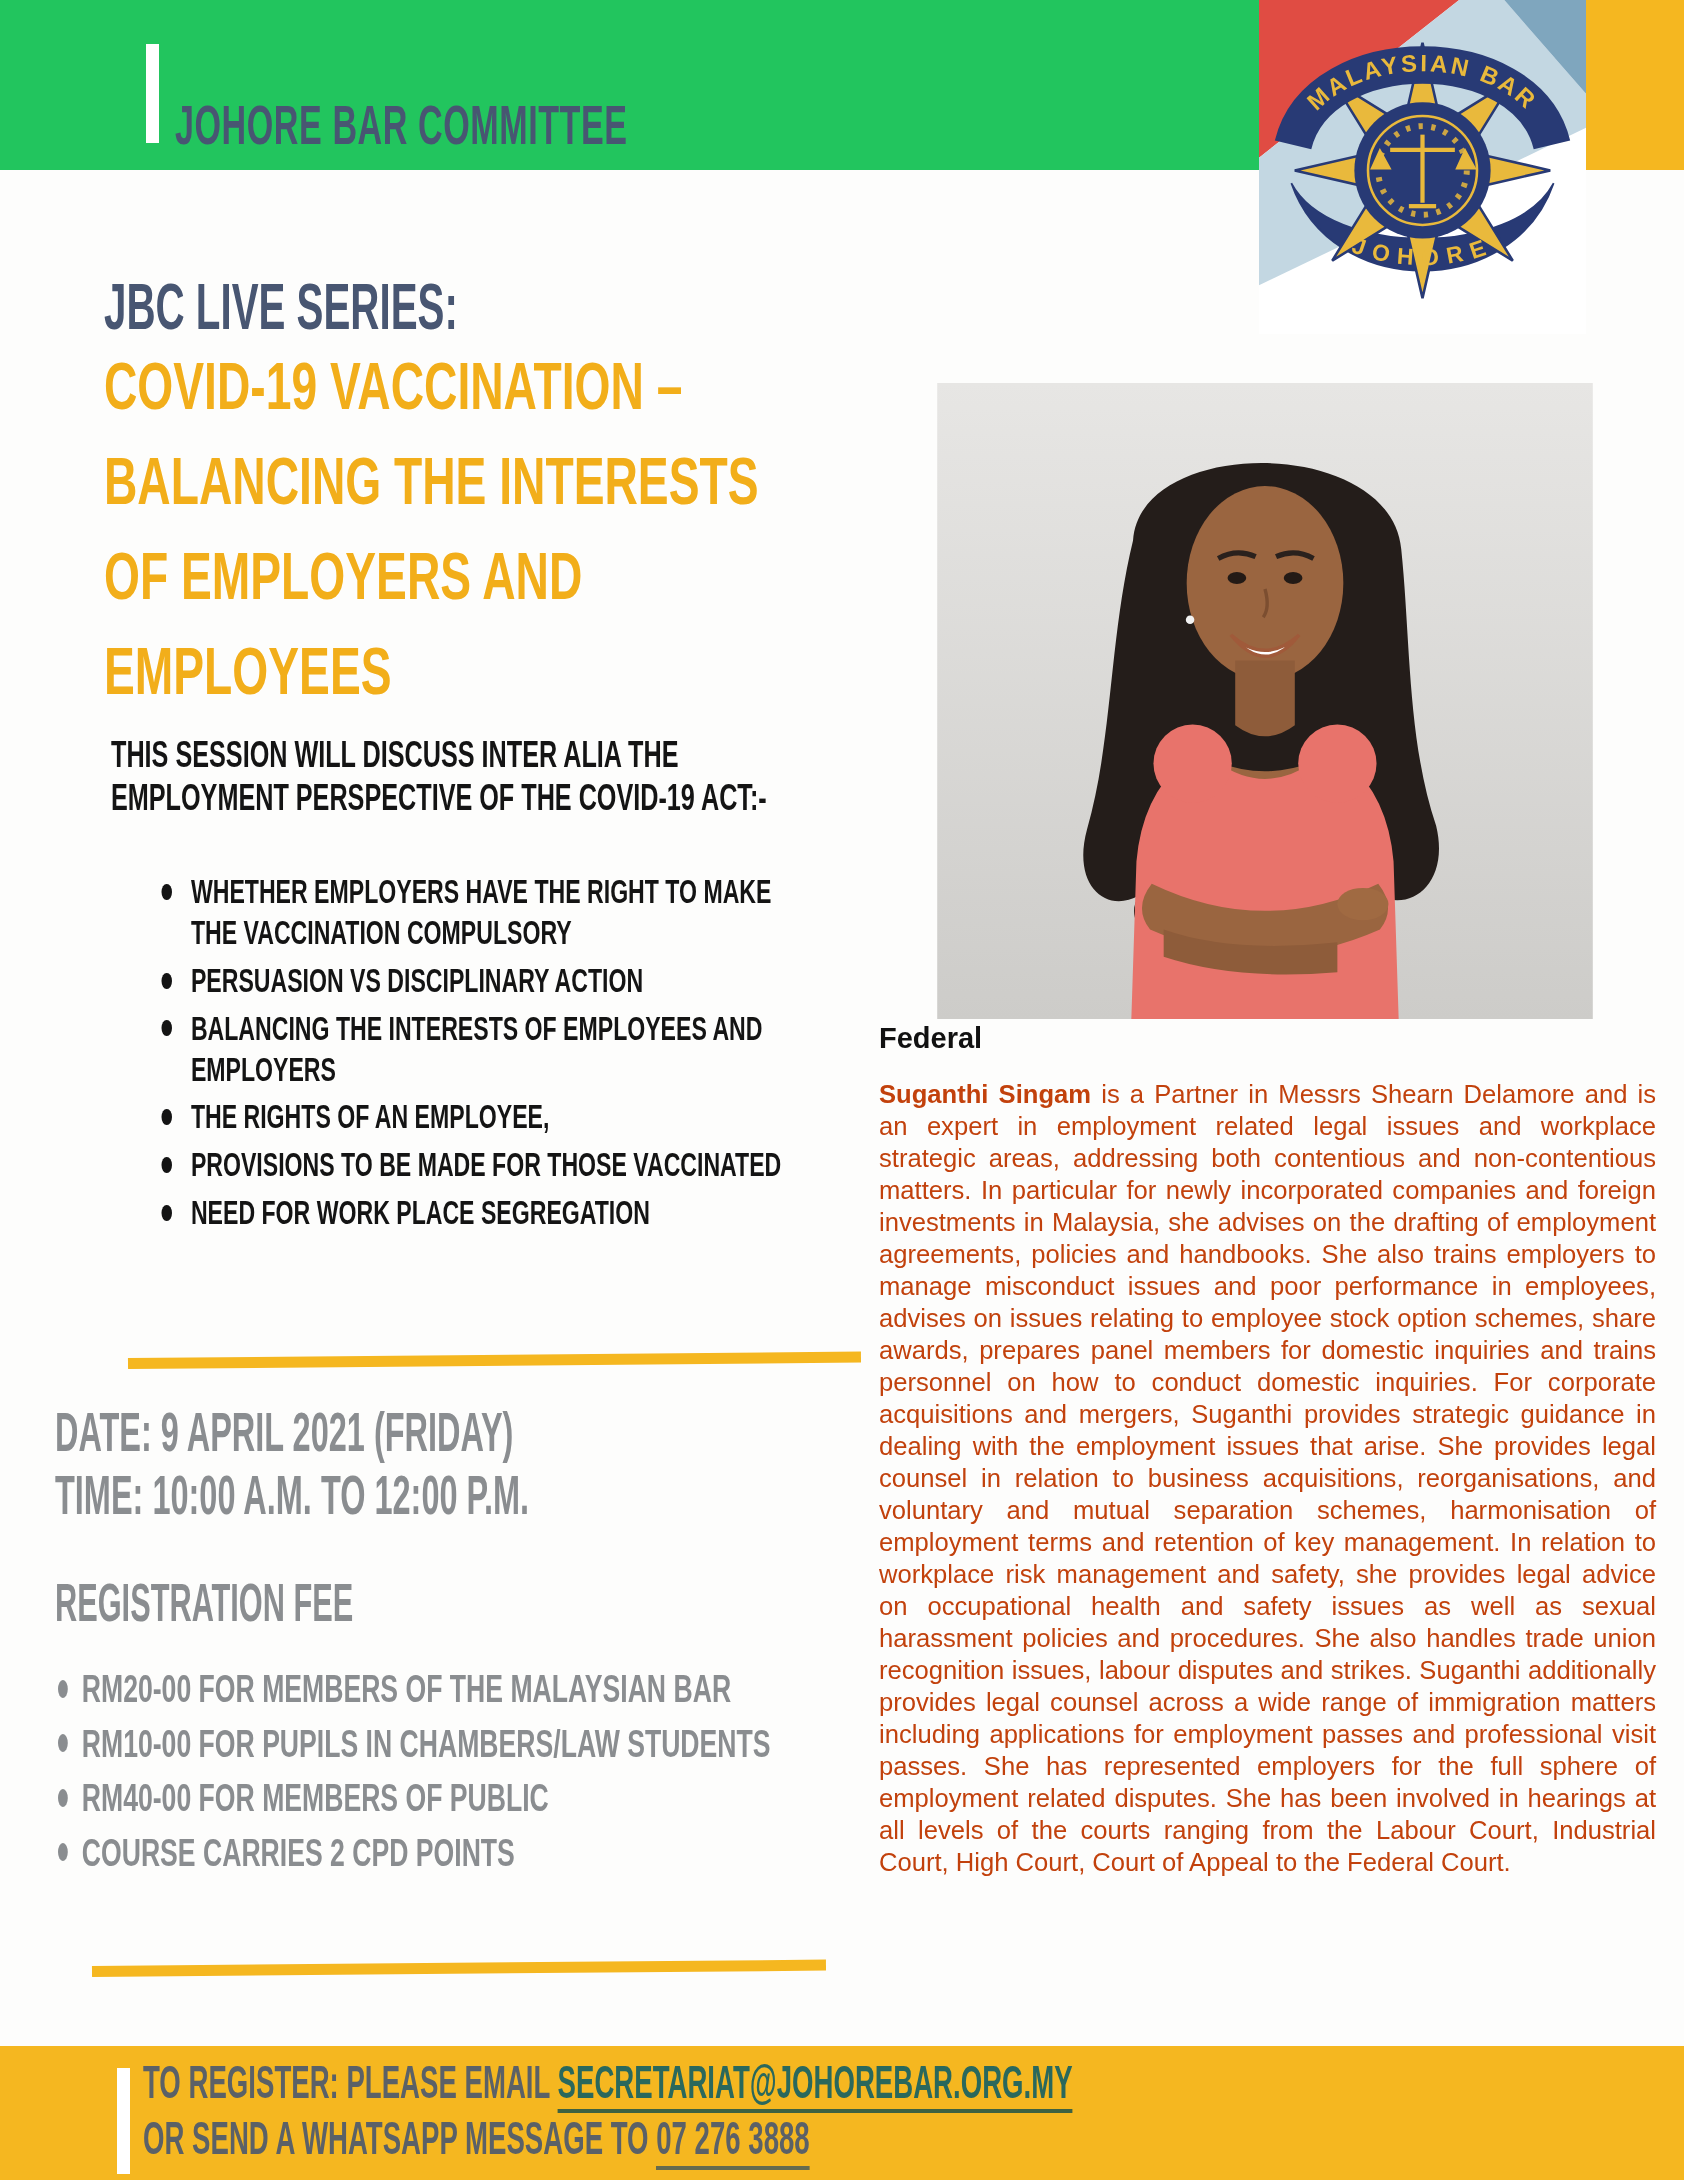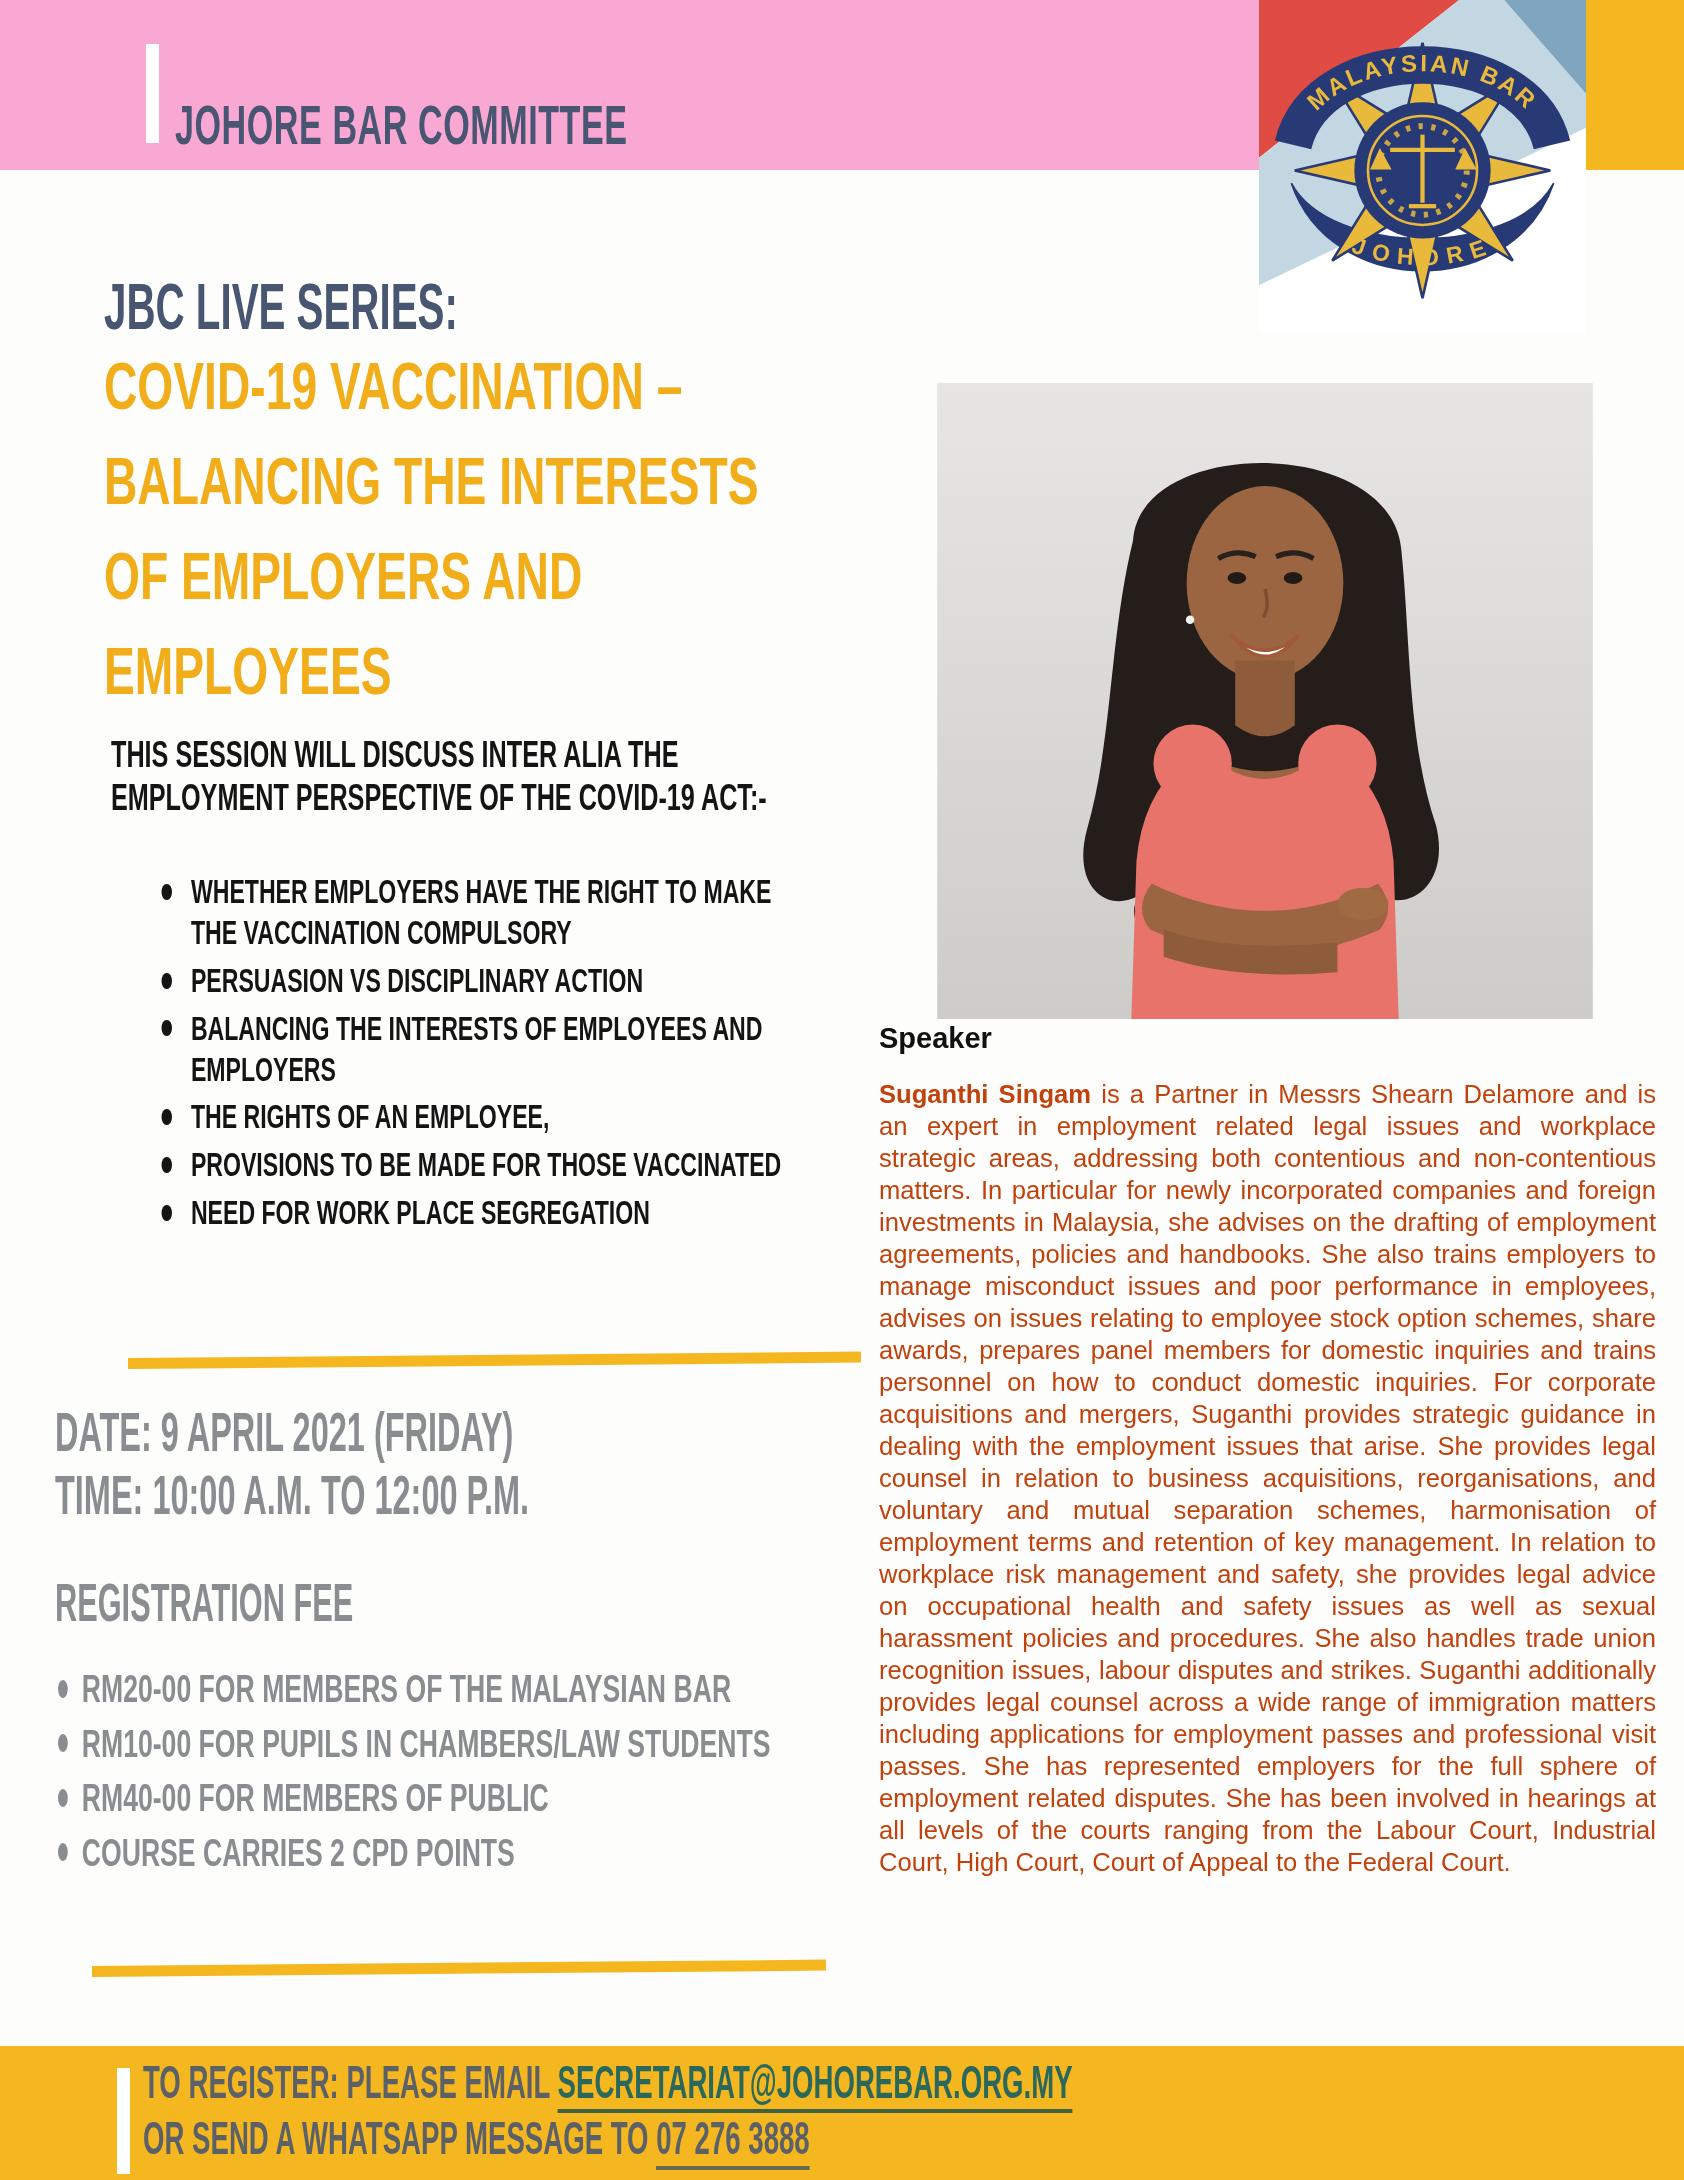--- a/index.html
+++ b/index.html
@@ -3,21 +3,21 @@
 <meta charset="utf-8">
 <title>Flyer</title>
 <style>
   html,body { margin:0; padding:0; background:#ffffff; }
   .page {
     position:relative; width:1685px; height:2181px; overflow:hidden;
     background:#fdfdfc; font-family:"Liberation Sans", sans-serif;
   }
 
   
-  .top-banner { position:absolute; left:0; top:0; width:1259px; height:170px; background:#f9a8d4; }
+  .top-banner { position:absolute; left:0; top:0; width:1259px; height:170px; background:#22c55e; }
   .top-strip-right { position:absolute; left:1586px; top:0; width:99px; height:170px; background:#F5B720; }
   .accent-bar { position:absolute; background:#ffffff; }
   .accent-bar.top { left:146px; top:44px; width:12.8px; height:99px; }
   .org-title {
     position:absolute; left:175px; top:56px; font-size:55px; font-weight:bold; letter-spacing:0.9px;
     color:#485672; white-space:nowrap; transform:scaleX(.62); transform-origin:0 0;
   }
 
   
   .logo-box { position:absolute; left:1259px; top:0; width:327px; height:334px; }
@@ -222,21 +222,21 @@
       <path d="M 228 747 L 234 562 Q 242 470 310 430 Q 385 500 460 430 Q 528 470 536 562 L 542 747 Z" fill="#E8736B"></path>
       <circle cx="300" cy="447" r="46" fill="#E8736B"></circle>
       <circle cx="470" cy="447" r="46" fill="#E8736B"></circle>
 
       <path d="M 252 588 Q 385 652 518 588 Q 540 616 520 642 Q 385 702 250 642 Q 230 616 252 588 Z" fill="#9a6540"></path>
       <path d="M 266 642 Q 345 670 470 657 L 470 692 Q 350 702 266 674 Z" fill="#8e5c3a"></path>
       <ellipse cx="500" cy="612" rx="30" ry="19" fill="#a06a42"></ellipse>
     </svg>
   </div>
 
-  <div class="speaker-label">Speaker</div>
+  <div class="speaker-label">Federal</div>
 
   <p class="bio"><span class="name">Suganthi Singam</span><span> is a Partner in Messrs Shearn Delamore and is an expert in employment related legal issues and workplace strategic areas, addressing both contentious and non-contentious matters. In particular for newly incorporated companies and foreign investments in Malaysia, she advises on the drafting of employment agreements, policies and handbooks. She also trains employers to manage misconduct issues and poor performance in employees, advises on issues relating to employee stock option schemes, share awards, prepares panel members for domestic inquiries and trains personnel on how to conduct domestic inquiries. For corporate acquisitions and mergers, Suganthi provides strategic guidance in dealing with the employment issues that arise. She provides legal counsel in relation to business acquisitions, reorganisations, and voluntary and mutual separation schemes, harmonisation of employment terms and retention of key management. In relation to workplace risk management and safety, she provides legal advice on occupational health and safety issues as well as sexual harassment policies and procedures. She also handles trade union recognition issues, labour disputes and strikes. Suganthi additionally provides legal counsel across a wide range of immigration matters including applications for employment passes and professional visit passes. She has represented employers for the full sphere of employment related disputes. She has been involved in hearings at all levels of the courts ranging from the Labour Court, Industrial Court, High Court, Court of Appeal to the Federal Court.</span></p>
 
   <footer class="footer-banner">
     <span class="accent-bar bottom"></span>
     <div class="footer-line" id="footer-line-1"><span>TO REGISTER: PLEASE EMAIL </span><a class="link link-email">SECRETARIAT@JOHOREBAR.ORG.MY</a></div>
     <div class="footer-line" id="footer-line-2"><span>OR SEND A WHATSAPP MESSAGE TO </span><a class="link link-phone">07 276 3888</a></div>
   </footer>
 
 </div>

